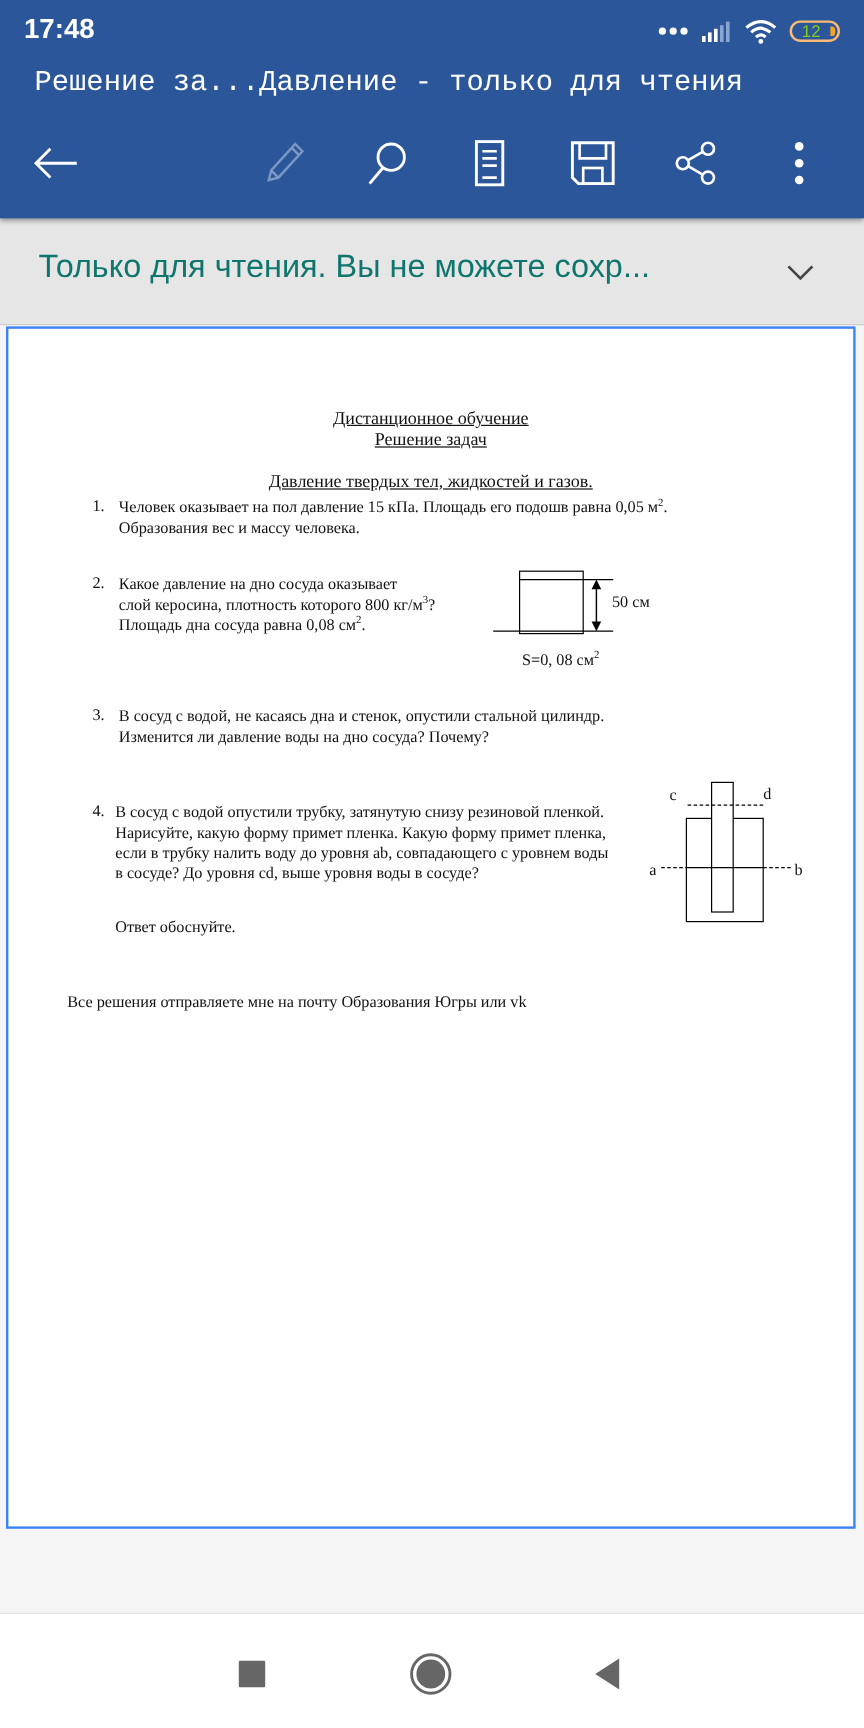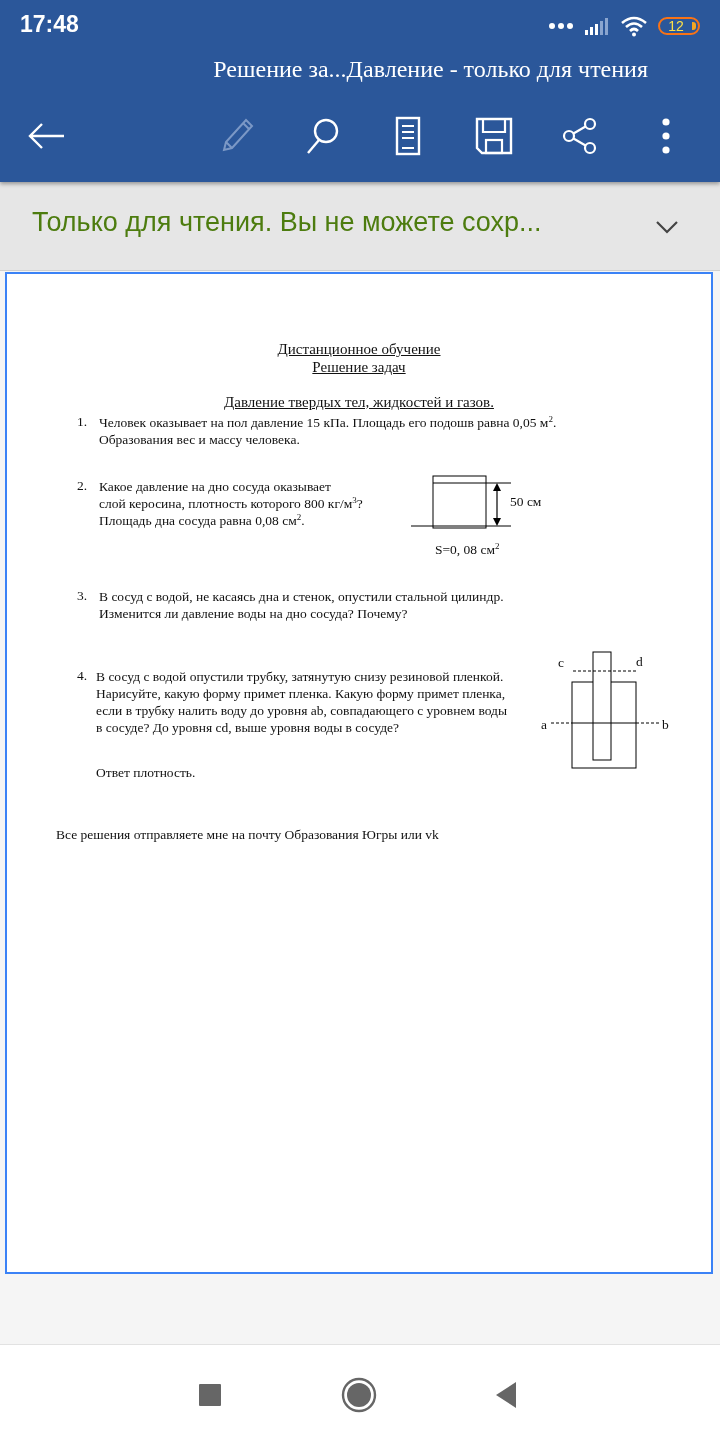--- a/index.html
+++ b/index.html
@@ -1,25 +1,25 @@
 <!DOCTYPE html>
 <html><head>
 <meta charset="utf-8">
 <style>
   html, body { margin:0; padding:0; }
   body { width:720px; height:1440px; position:relative; overflow:hidden; background:#f5f5f5; font-family:"DejaVu Sans", sans-serif; }
   .appbar { position:absolute; left:0; top:0; width:720px; height:182px; background:#2b579a; box-shadow:0 2px 4px rgba(0,0,0,0.35); z-index:2; }
   .status-time { position:absolute; left:20px; top:11px; color:#fff; font-size:23px; font-weight:bold; font-family:"Liberation Sans", sans-serif; }
   .status-right { position:absolute; right:20px; top:12px; height:28px; display:flex; align-items:center; gap:10px; }
-  .battery { width:42px; height:18px; border:2px solid #f97316; border-radius:10px; color:#fde047; font-size:14px; font-family:"Liberation Sans", sans-serif; display:flex; align-items:center; justify-content:center; position:relative; box-sizing:border-box; }
+  .battery { width:42px; height:18px; border:2px solid #fdba74; border-radius:10px; color:#84cc16; font-size:14px; font-family:"Liberation Sans", sans-serif; display:flex; align-items:center; justify-content:center; position:relative; box-sizing:border-box; }
   .battery .tip { position:absolute; right:2px; top:3px; width:4px; height:8px; background:#f5a623; border-radius:0 3px 3px 0; }
-  .doc-title { position:absolute; left:0; width:648px; top:56px; text-align:right; color:#fff; font-size:24px; font-family:Liberation Serif, serif; }
+  .doc-title { position:absolute; left:0; width:648px; top:56px; text-align:center; color:#fff; font-size:24px; font-family:Liberation Mono, monospace; }
   .toolbar-btn { position:absolute; top:112px; width:48px; height:48px; display:flex; align-items:center; justify-content:center; }
   .banner { position:absolute; left:0; top:182px; width:720px; height:88px; background:#e6e6e6; border-bottom:1px solid #cfcfcf; }
-  .banner-text { position:absolute; left:32px; top:25px; font-size:27px; color:#4d7c0f; font-family:"Liberation Sans", sans-serif; white-space:nowrap; }
+  .banner-text { position:absolute; left:32px; top:25px; font-size:27px; color:#0f766e; font-family:"Liberation Sans", sans-serif; white-space:nowrap; }
   .banner-chevron { position:absolute; right:36px; top:28px; width:34px; height:34px; display:flex; align-items:center; justify-content:center; }
   .page { position:absolute; left:5px; top:272px; width:708px; height:1002px; background:#fff; border:2px solid #3b82f6; box-sizing:border-box; }
   .doc { font-family:"Liberation Serif", serif; font-size:13.5px; color:#111; }
   .heading { position:absolute; left:0; width:100%; text-align:center; text-decoration:underline; font-size:15px; }
   .num { position:absolute; }
   .para { position:absolute; line-height:17px; white-space:nowrap; }
   .navbar { position:absolute; left:0; top:1344px; width:720px; height:96px; background:#fff; border-top:1px solid #e2e2e2; }
   .nav-btn { position:absolute; top:30px; width:40px; height:40px; display:flex; align-items:center; justify-content:center; }
   sup { font-size:9px; line-height:0; }
 </style>
@@ -143,21 +143,21 @@
     <div>Изменится ли давление  воды на дно сосуда? Почему?</div>
   </div>
 
   <div class="num" style="left:70px; top:394px;">4.</div>
   <div class="para" style="left:89px; top:394px;">
     <div>В сосуд с водой опустили трубку, затянутую снизу резиновой пленкой.</div>
     <div>Нарисуйте, какую форму примет пленка. Какую форму примет пленка,</div>
     <div>если в трубку налить воду до уровня  ab, совпадающего с уровнем воды</div>
     <div>в сосуде? До уровня cd, выше уровня воды в сосуде?</div>
   </div>
-  <div class="para" style="left:89px; top:490px;">Ответ плотность.</div>
+  <div class="para" style="left:89px; top:490px;">Ответ обоснуйте.</div>
 
   <svg style="position:absolute; left:536px; top:376px;" width="130" height="122" viewBox="0 0 130 122">
     <rect x="29" y="32" width="64" height="86" stroke="#000" stroke-width="1" fill="#fff"></rect>
     <rect x="50" y="2" width="18" height="108" stroke="#000" stroke-width="1" fill="#fff"></rect>
     <line x1="30" y1="21" x2="93" y2="21" stroke="#000" stroke-width="1" stroke-dasharray="3,2"></line>
     <line x1="8" y1="73" x2="29" y2="73" stroke="#000" stroke-width="1" stroke-dasharray="3,2"></line>
     <line x1="29" y1="73" x2="93" y2="73" stroke="#000" stroke-width="1"></line>
     <line x1="93" y1="73" x2="116" y2="73" stroke="#000" stroke-width="1" stroke-dasharray="3,2"></line>
   </svg>
   <div class="para" style="left:551px; top:380px;">c</div>

